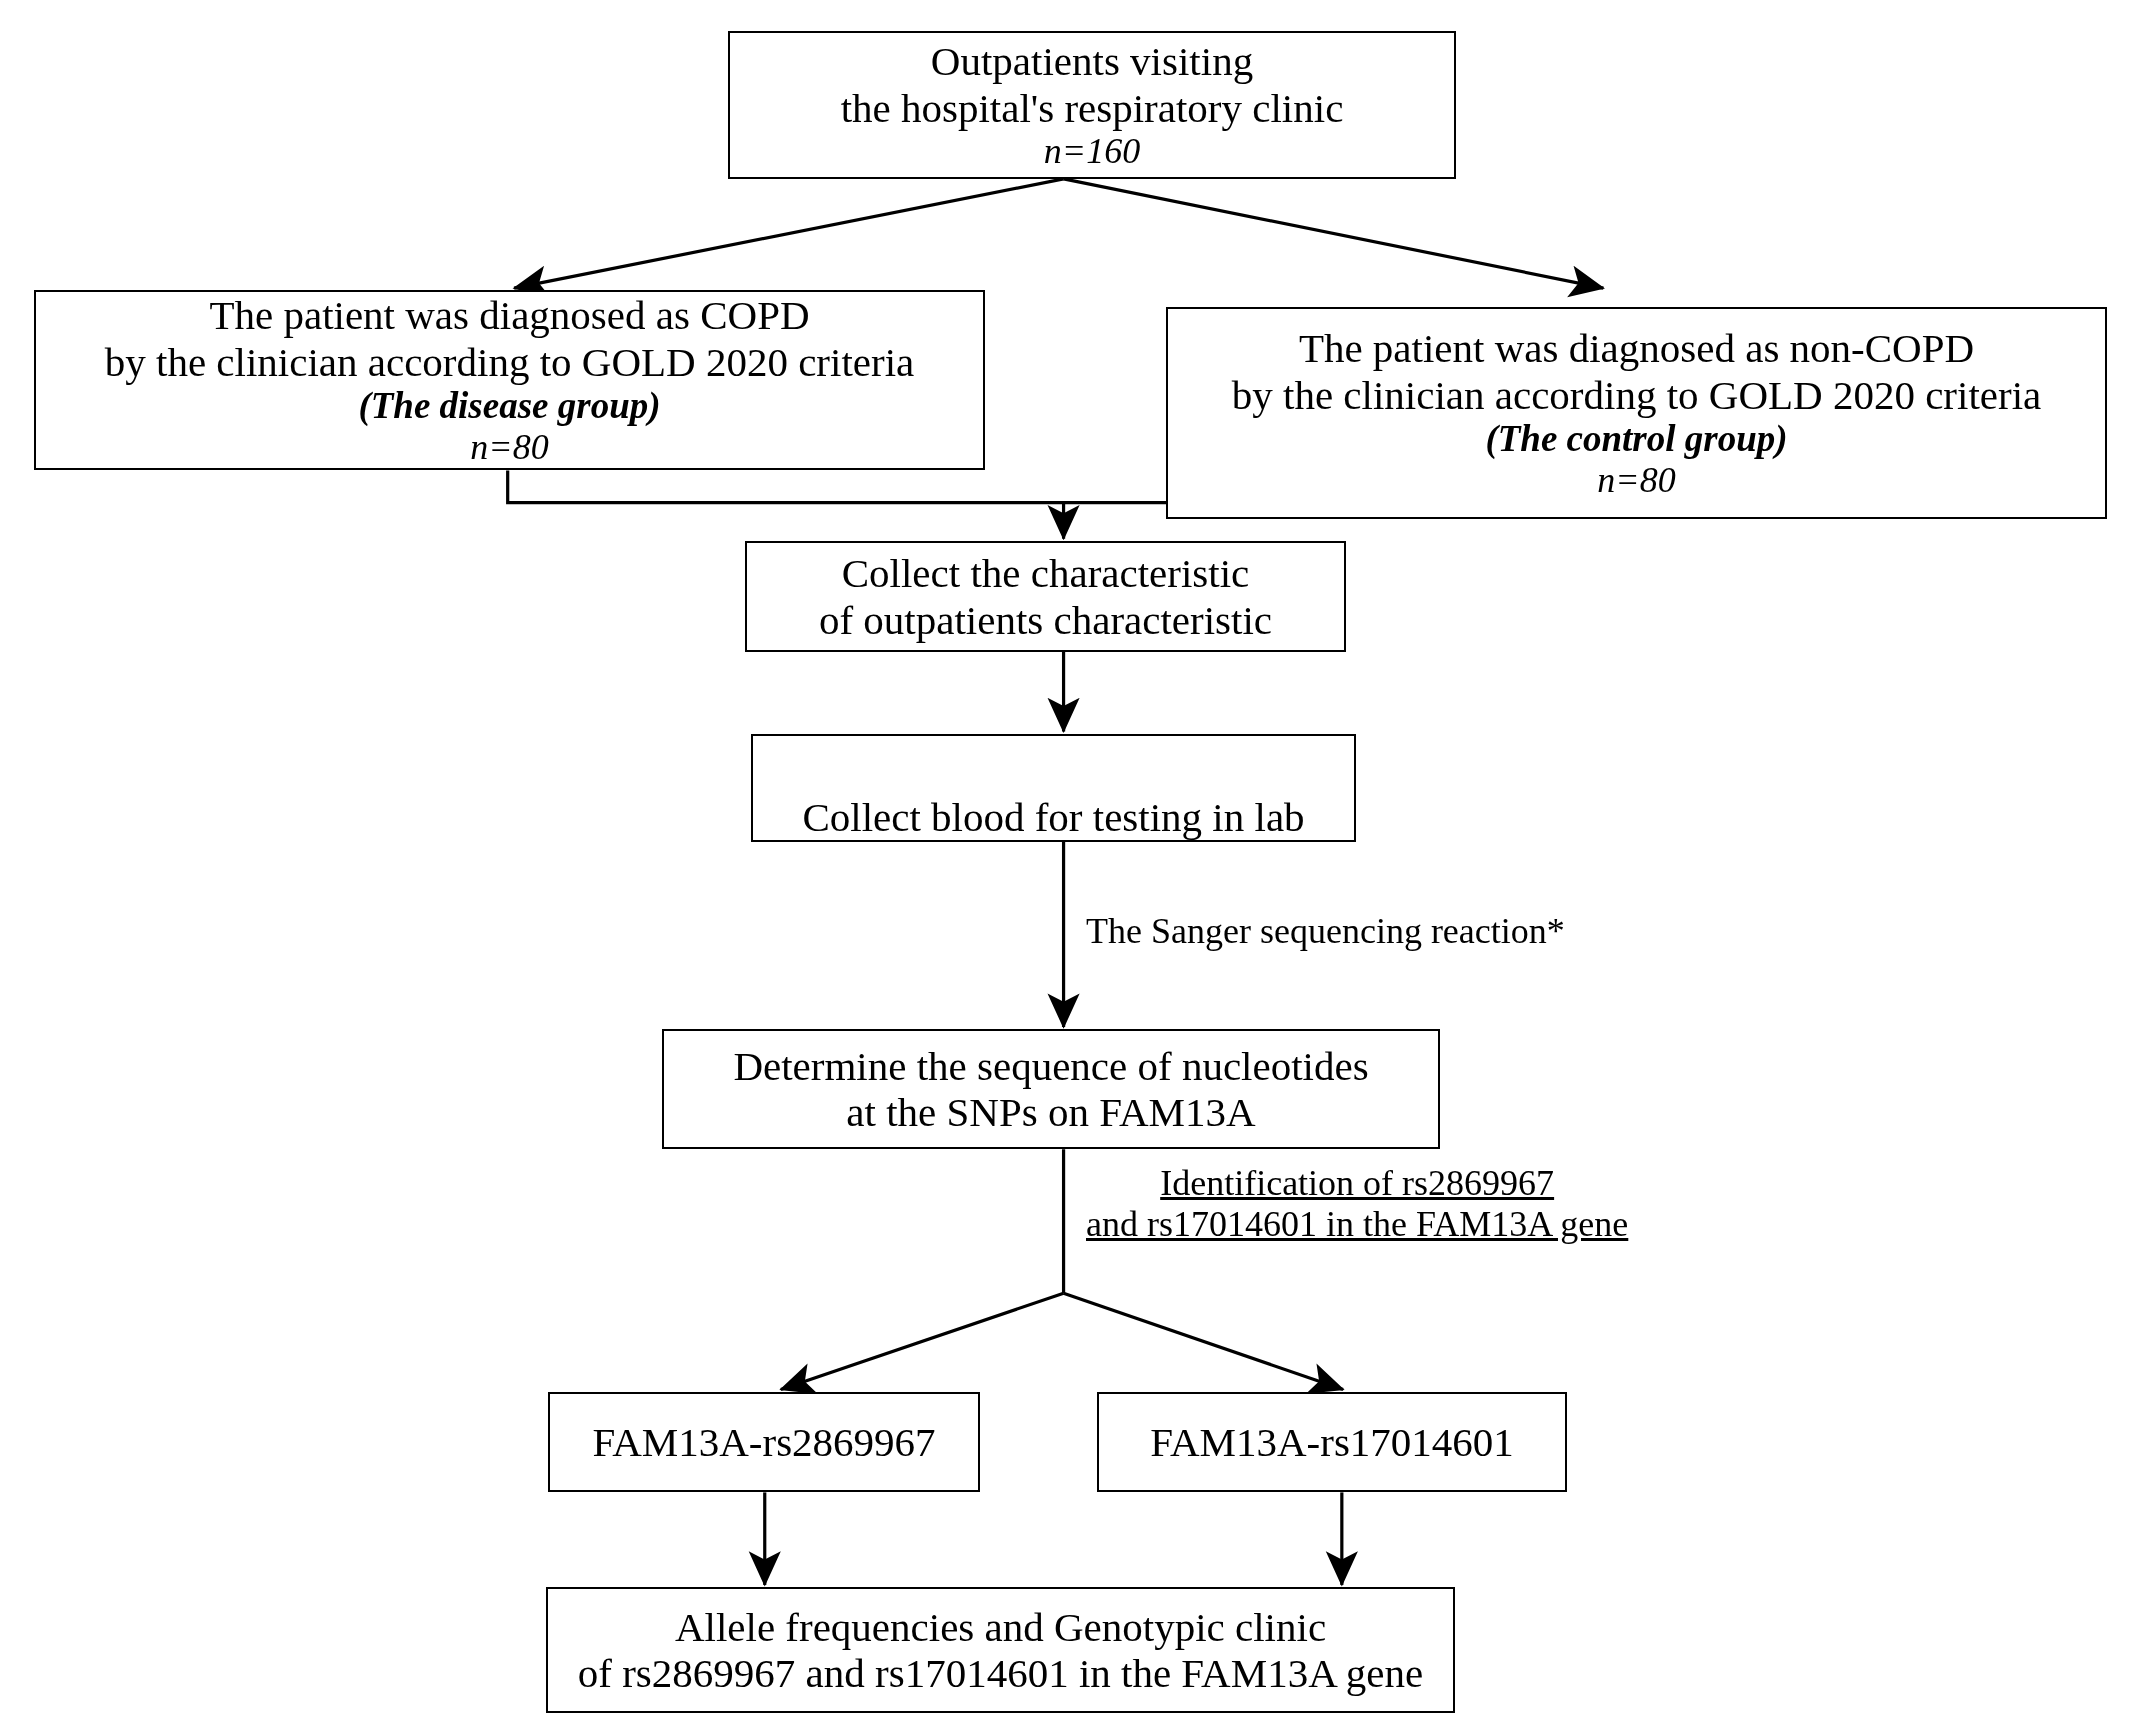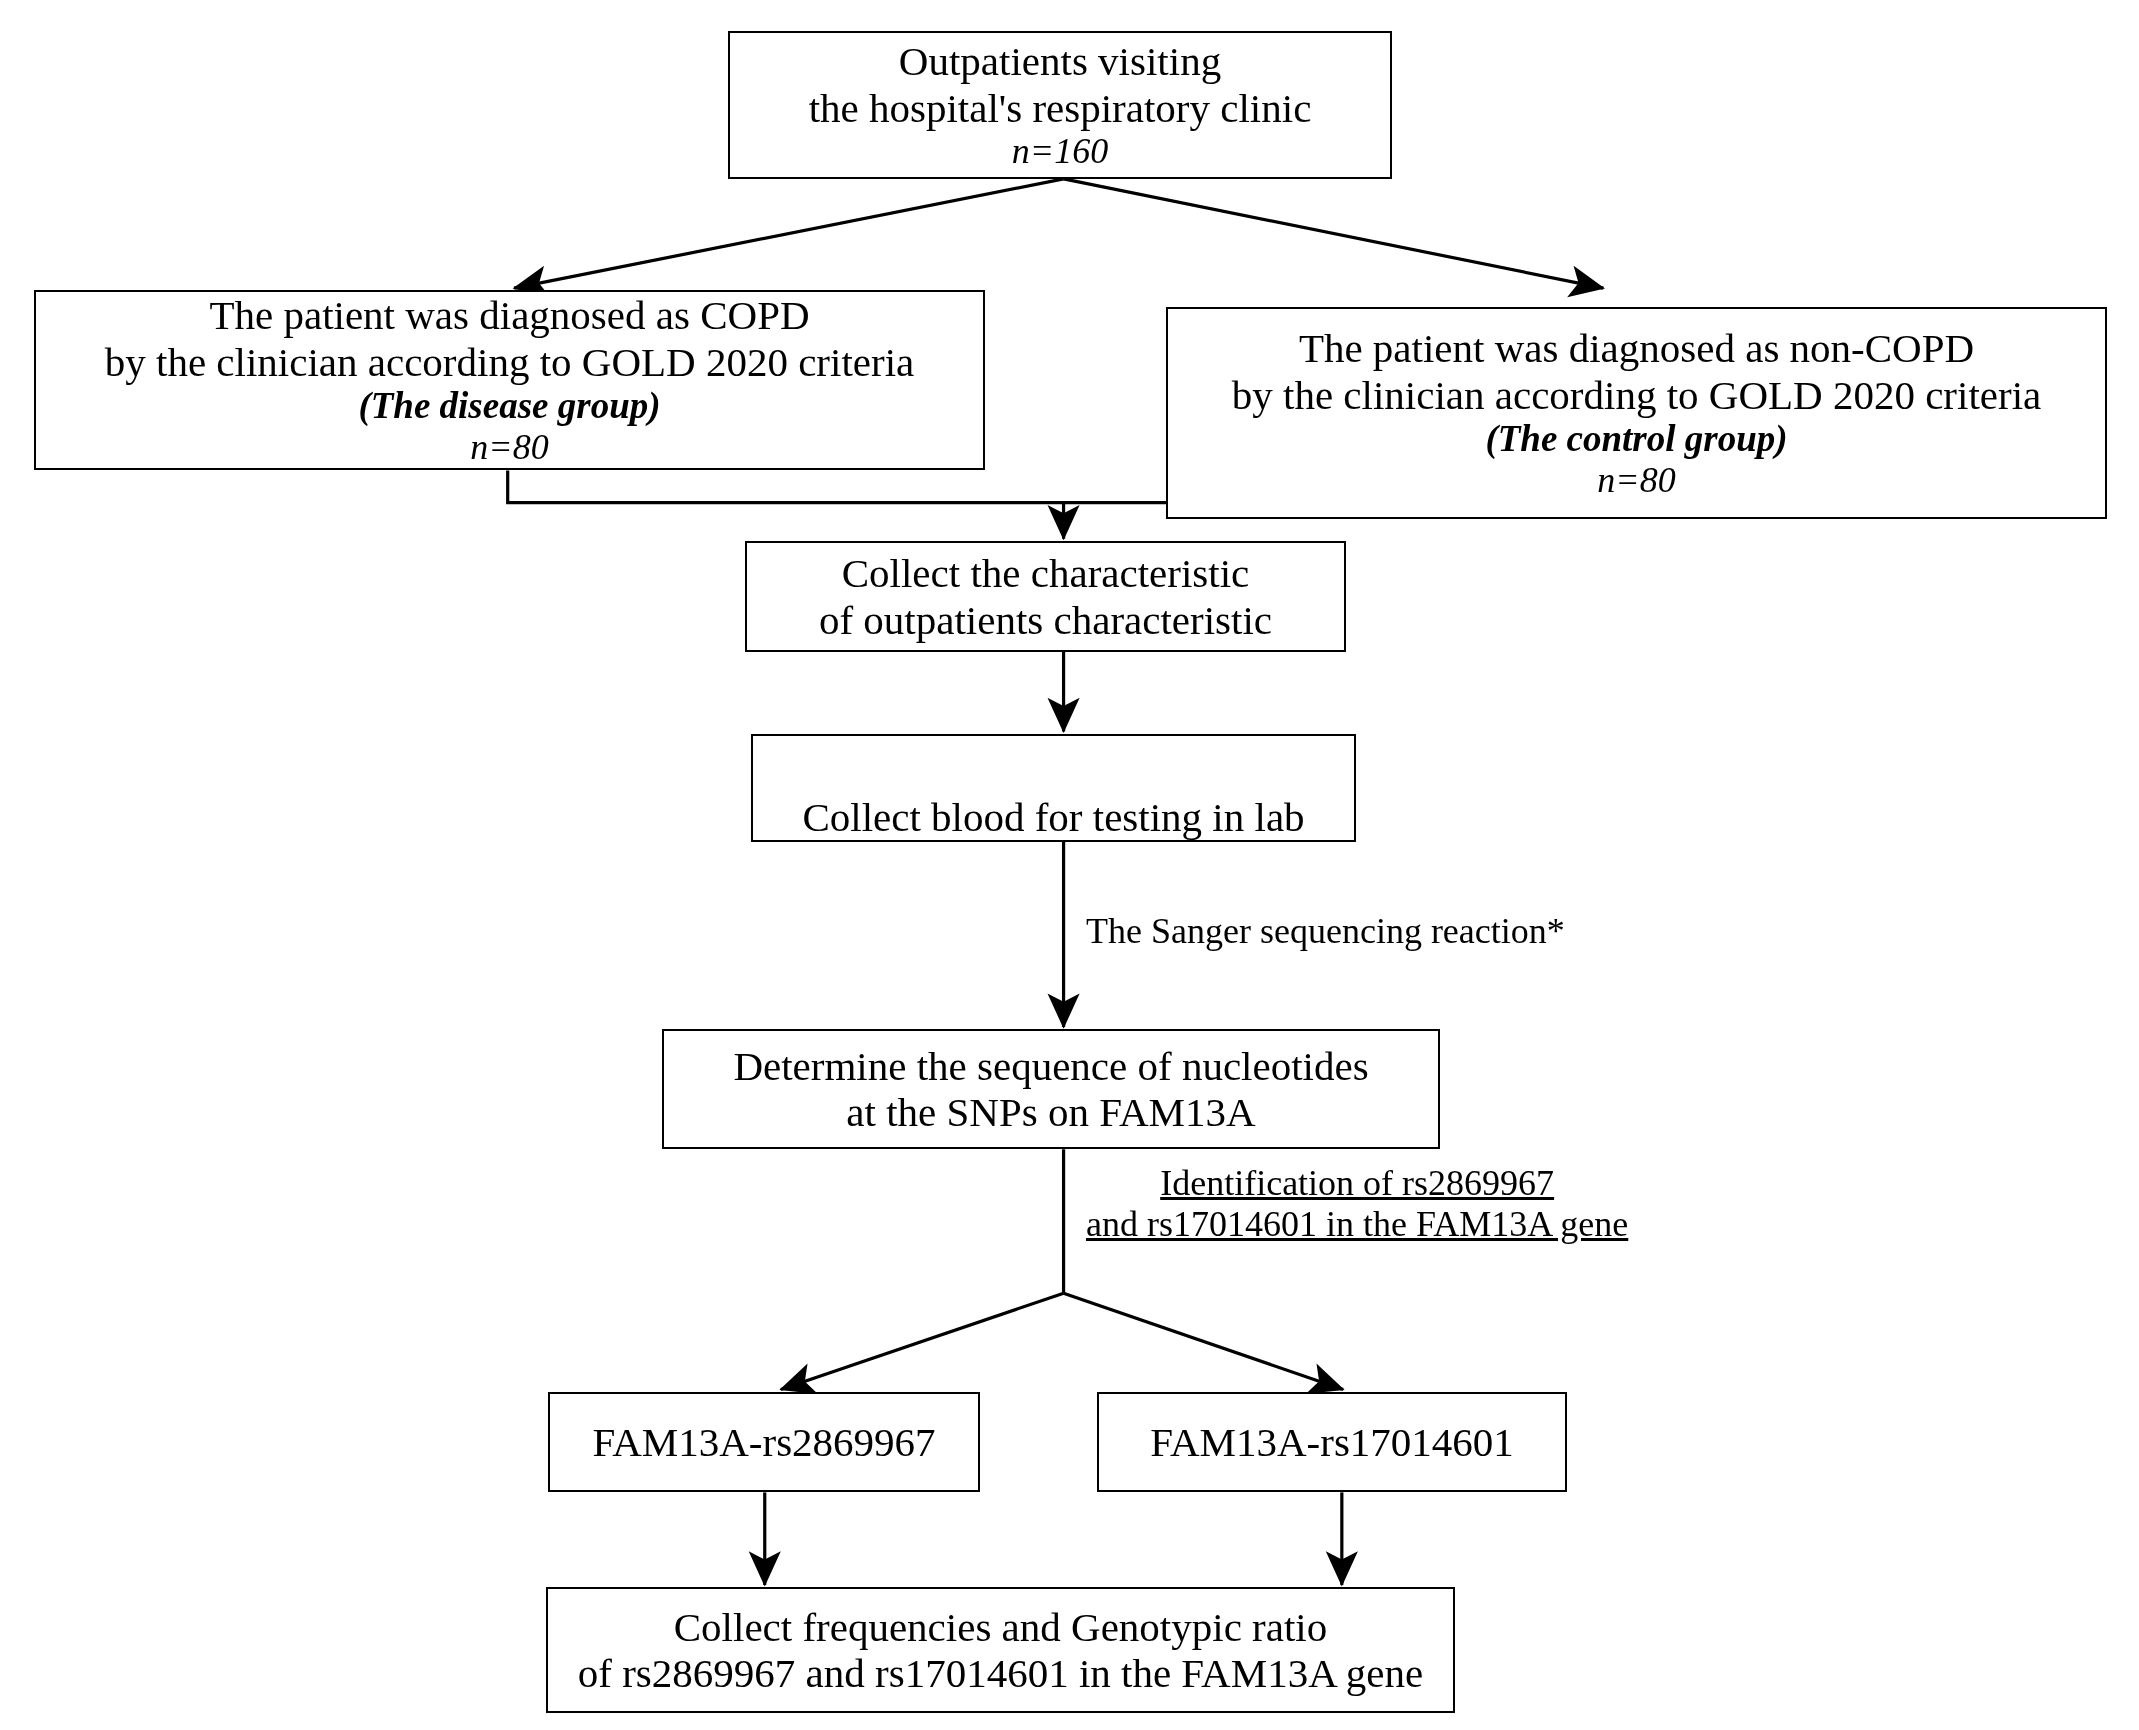--- a/index.html
+++ b/index.html
@@ -86,21 +86,21 @@
     <line x1="1655" y1="1310" x2="1655" y2="1598" stroke="#000000" stroke-width="5" marker-end="url(#arrowhead)"></line>
 
     <line x1="1655" y1="1788" x2="1655" y2="2012" stroke="#000000" stroke-width="5"></line>
     <line x1="1655" y1="2012" x2="1215" y2="2162" stroke="#000000" stroke-width="5" marker-end="url(#arrowhead)"></line>
     <line x1="1655" y1="2012" x2="2090" y2="2162" stroke="#000000" stroke-width="5" marker-end="url(#arrowhead)"></line>
 
     <line x1="1190" y1="2322" x2="1190" y2="2466" stroke="#000000" stroke-width="5" marker-end="url(#arrowhead)"></line>
     <line x1="2088" y1="2322" x2="2088" y2="2466" stroke="#000000" stroke-width="5" marker-end="url(#arrowhead)"></line>
   </svg>
 
-  <div class="node-box" style="left:728px; top:31px; width:664px; height:148px;">
+  <div class="node-box" style="left:728px; top:31px; width:728px; height:148px;">
     <span class="node-line">Outpatients visiting</span>
     <span class="node-line">the hospital's respiratory clinic</span>
     <span class="node-line n-count">n=160</span>
   </div>
 
   <div class="node-box" style="left:34px; top:290px; width:951px; height:180px;">
     <span class="node-line">The patient was diagnosed as COPD</span>
     <span class="node-line">by the clinician according to GOLD 2020 criteria</span>
     <span class="node-line group-tag">(The disease group)</span>
     <span class="node-line n-count">n=80</span>
@@ -138,18 +138,18 @@
 
   <div class="node-box" style="left:548px; top:1392px; width:432px; height:100px;">
     <span class="node-line">FAM13A-rs2869967</span>
   </div>
 
   <div class="node-box" style="left:1097px; top:1392px; width:470px; height:100px;">
     <span class="node-line">FAM13A-rs17014601</span>
   </div>
 
   <div class="node-box" style="left:546px; top:1587px; width:909px; height:126px;">
-    <span class="node-line">Collect frequencies and Genotypic ratio</span>
+    <span class="node-line">Allele frequencies and Genotypic clinic</span>
     <span class="node-line">of rs2869967 and rs17014601 in the FAM13A gene</span>
   </div>
 
 </div>
 
 
 </body></html>

